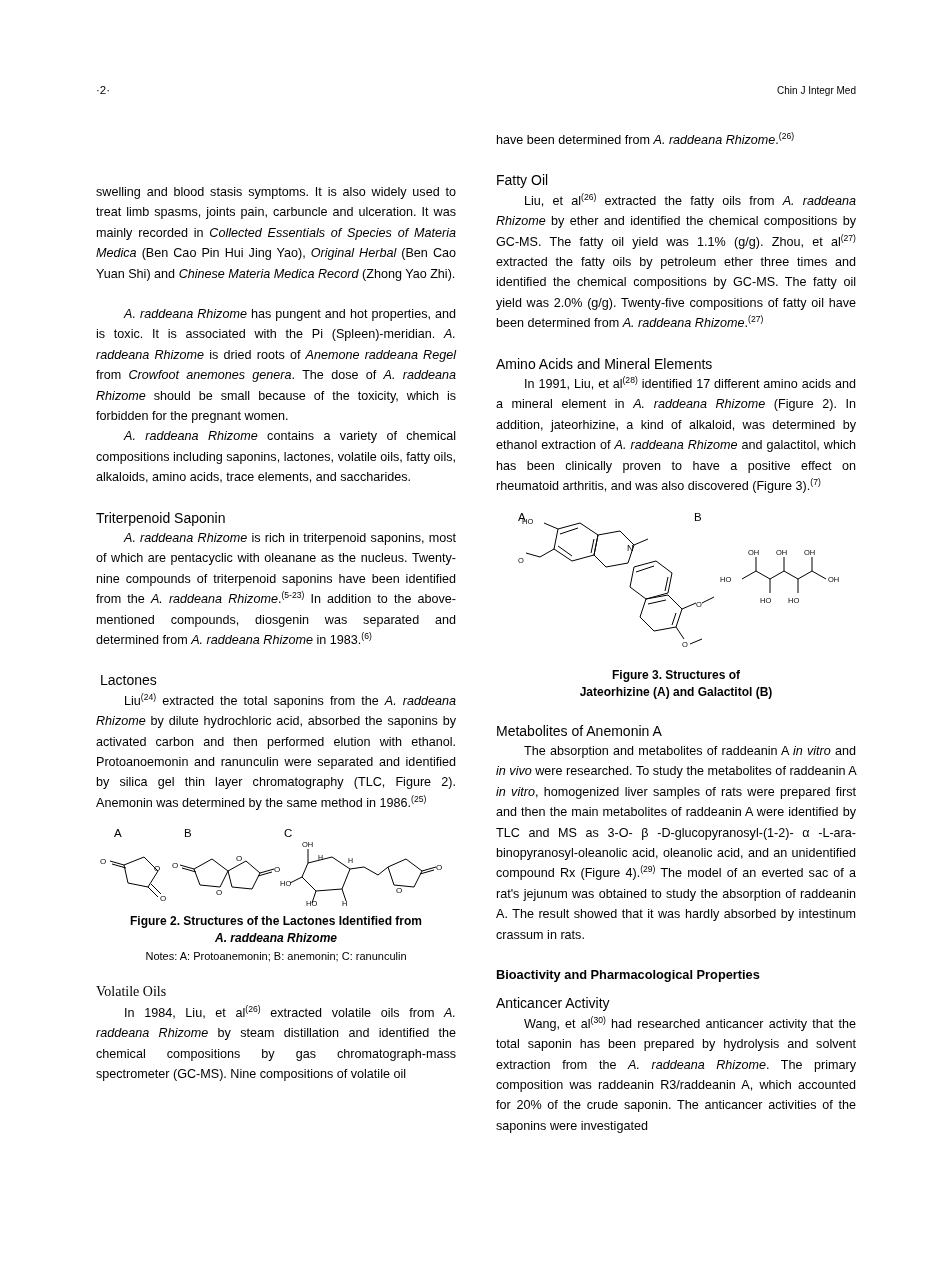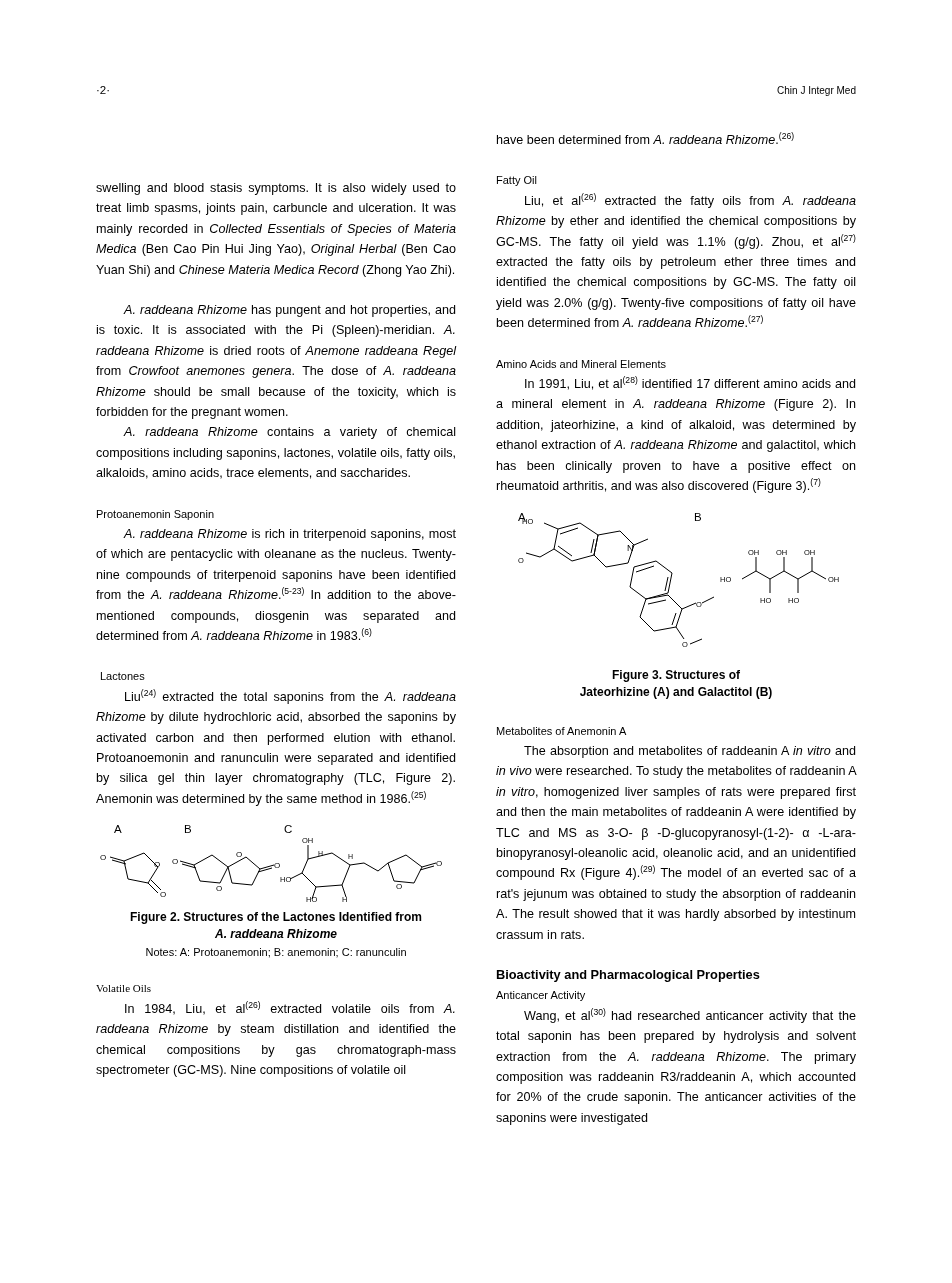--- a/index.html
+++ b/index.html
@@ -59,21 +59,21 @@
   }
   p.indent { text-indent: 28px; }
   p.gap { margin-top: 20px; }
   .heading-bold {
     font-size: 12.8px;
     font-weight: bold;
     margin: 20px 0 0 0;
     line-height: 20.4px;
   }
   .heading-plain {
-    font-size: 11px;
+    font-size: 14px;
     margin: 20px 0 0 0;
     line-height: 20.4px;
   }
   .heading-plain.tight { margin-top: 18px; font-family: Liberation Serif, serif; }
   i, .it { font-style: italic; }
   sup {
     font-size: 8.6px;
     vertical-align: super;
     line-height: 0;
   }
@@ -115,21 +115,21 @@
 
     <div class="col">
 
       <p><span>swelling and blood stasis symptoms. It is also widely used to treat limb spasms, joints pain, carbuncle and ulceration. It was mainly recorded in </span><i>Collected Essentials of Species of Materia Medica</i><span> (Ben Cao Pin Hui Jing Yao), </span><i>Original Herbal</i><span> (Ben Cao Yuan Shi) and </span><i>Chinese Materia Medica Record</i><span> (Zhong Yao Zhi).</span></p>
 
       <p class="indent gap"><i>A. raddeana Rhizome</i><span> has pungent and hot properties, and is toxic. It is associated with the Pi (Spleen)-meridian. </span><i>A. raddeana Rhizome</i><span> is dried roots of </span><i>Anemone raddeana Regel</i><span> from </span><i>Crowfoot anemones genera</i><span>. The dose of </span><i>A. raddeana Rhizome</i><span> should be small because of the toxicity, which is forbidden for the pregnant women.</span></p>
 
 
       <p class="indent"><i>A. raddeana Rhizome</i><span> contains a variety of chemical compositions including saponins, lactones, volatile oils, fatty oils, alkaloids, amino acids, trace elements, and saccharides.</span></p>
 
-      <div class="heading-plain">Protoanemonin Saponin</div>
+      <div class="heading-plain">Triterpenoid Saponin</div>
 
       <p class="indent"><i>A. raddeana Rhizome</i><span> is rich in triterpenoid saponins, most of which are pentacyclic with oleanane as the nucleus. Twenty-nine compounds of triterpenoid saponins  have been identified from the </span><i>A. raddeana Rhizome</i><span>.</span><sup>(5-23)</sup><span> In addition to the above-mentioned compounds, diosgenin was separated and determined from </span><i>A. raddeana Rhizome</i><span> in 1983.</span><sup>(6)</sup></p>
 
       <div class="heading-plain" style="padding-left:4px;">Lactones</div>
 
       <p class="indent"><span>Liu</span><sup>(24)</sup><span> extracted the total saponins from the </span><i>A. raddeana Rhizome</i><span> by dilute hydrochloric acid, absorbed the saponins by activated carbon and then performed elution with ethanol. Protoanoemonin and ranunculin were separated and identified by silica gel thin layer chromatography (TLC, Figure 2). Anemonin was determined by the same method in 1986.</span><sup>(25)</sup></p>
 
       <div class="figbox">
         <div class="fig2">
           <span class="lbl" style="left:18px;top:0px;">A</span>
@@ -267,19 +267,19 @@
           <span>Figure 3.   Structures of</span><br>
           <span>Jateorhizine (A) and Galactitol (B)</span>
         </div>
       </div>
 
       <div class="heading-plain">Metabolites of Anemonin A</div>
 
       <p class="indent"><span>The absorption and metabolites of raddeanin A </span><i>in vitro</i><span> and </span><i>in vivo</i><span> were researched. To study the metabolites of raddeanin A </span><i>in vitro</i><span>, homogenized liver samples of rats were prepared first and then the main metabolites of raddeanin A were identified by TLC and MS as 3-O- β -D-glucopyranosyl-(1-2)- α -L-ara-binopyranosyl-oleanolic acid, oleanolic acid, and an unidentified compound Rx (Figure 4).</span><sup>(29)</sup><span> The model of an everted sac of a rat's jejunum was obtained to study the absorption of raddeanin A. The result showed that it was hardly absorbed by intestinum crassum in rats.</span></p>
 
       <div class="heading-bold">Bioactivity and Pharmacological Properties</div>
-      <div class="heading-plain" style="margin-top:0;">Anticancer Activity</div>
+      <div class="heading-plain" style="margin-top:8px;">Anticancer Activity</div>
 
       <p class="indent"><span>Wang, et al</span><sup>(30)</sup><span> had researched anticancer activity that the total saponin has been prepared by hydrolysis and solvent extraction from the </span><i>A. raddeana Rhizome</i><span>. The primary composition was raddeanin R3/raddeanin A, which accounted for 20% of the crude saponin. The anticancer activities of the saponins were investigated</span></p>
 
     </div>
   </div>
 </div>
 
 </body></html>

